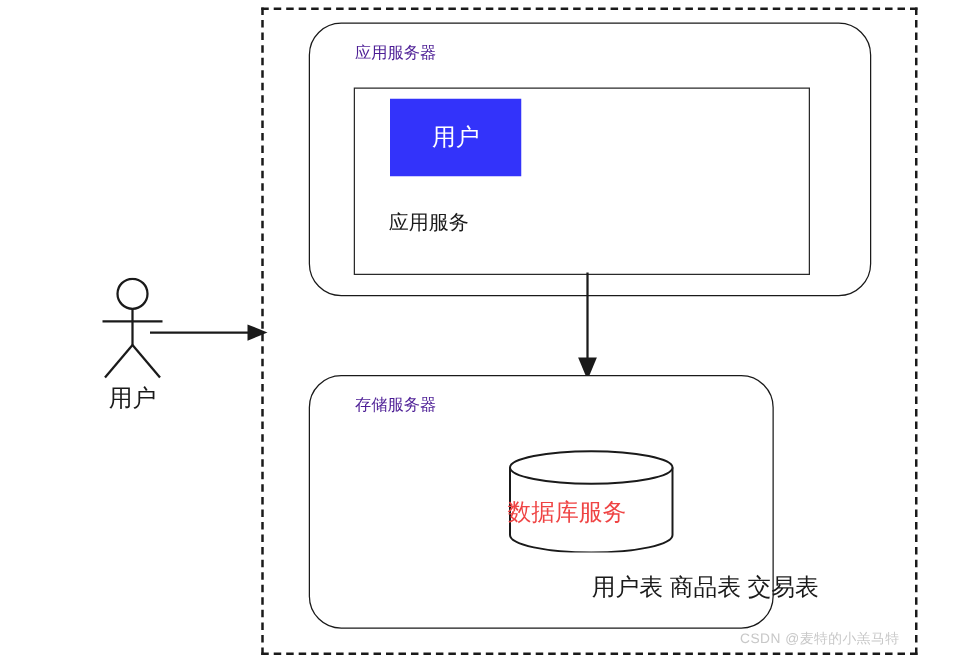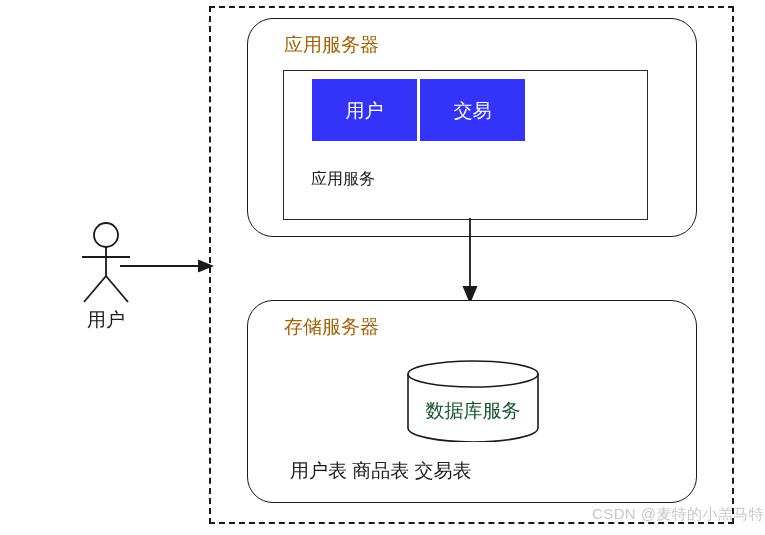--- a/index.html
+++ b/index.html
@@ -40,28 +40,28 @@
   }
   #app-server-box {
     left: 247px;
     top: 18px;
     width: 450px;
     height: 219px;
   }
   #storage-server-box {
     left: 247px;
     top: 300px;
-    width: 450px;
+    width: 372px;
     height: 203px;
   }
 
   .server-title {
     position: absolute;
-    font-size: 19px;
-    color: #a16207;
+    font-size: 13px;
+    color: #4c1d95;
     white-space: nowrap;
     line-height: 1;
   }
   #app-server-title {
     left: 36px;
     top: 16px;
   }
   #storage-server-title {
     left: 36px;
     top: 16px;
@@ -153,43 +153,43 @@
     left: 406px;
     top: 360px;
     width: 134px;
     height: 82px;
   }
   .db-label {
     position: absolute;
     left: 406px;
     top: 401px;
     width: 134px;
-    text-align: center;
-    font-size: 19px;
-    color: #14532d;
+    text-align: left;
+    font-size: 19px;
+    color: #ef4444;
     line-height: 1;
   }
 
   .tables-label {
     position: absolute;
     left: 290px;
     top: 461px;
     width: 365px;
-    text-align: left;
+    text-align: right;
     font-size: 19px;
     color: #1a1a1a;
     line-height: 1;
   }
 
   
   .watermark {
     position: absolute;
     left: 592px;
     top: 506px;
-    font-size: 15px;
+    font-size: 11px;
     color: #c8c8c8;
     white-space: nowrap;
     line-height: 1;
     letter-spacing: 0.4px;
   }
 </style>
 </head>
 <body>
 
 <div id="canvas">
@@ -214,21 +214,20 @@
     </svg>
   </div>
 
   <div class="server-box" id="app-server-box">
     <div class="server-title" id="app-server-title">应用服务器</div>
   </div>
 
   <div class="inner-frame">
     <div class="module-row">
       <div class="module-chip">用户</div>
-      <div class="module-chip">交易</div>
     </div>
     <div class="inner-label">应用服务</div>
   </div>
 
   <div class="connector" id="tier-connector">
     <svg width="36" height="90" viewBox="0 0 36 90">
       <line x1="18" y1="2" x2="18" y2="72" stroke="#1a1a1a" stroke-width="1.8"></line>
       <polygon points="18,88 10.5,70 25.5,70" fill="#1a1a1a"></polygon>
     </svg>
   </div>

